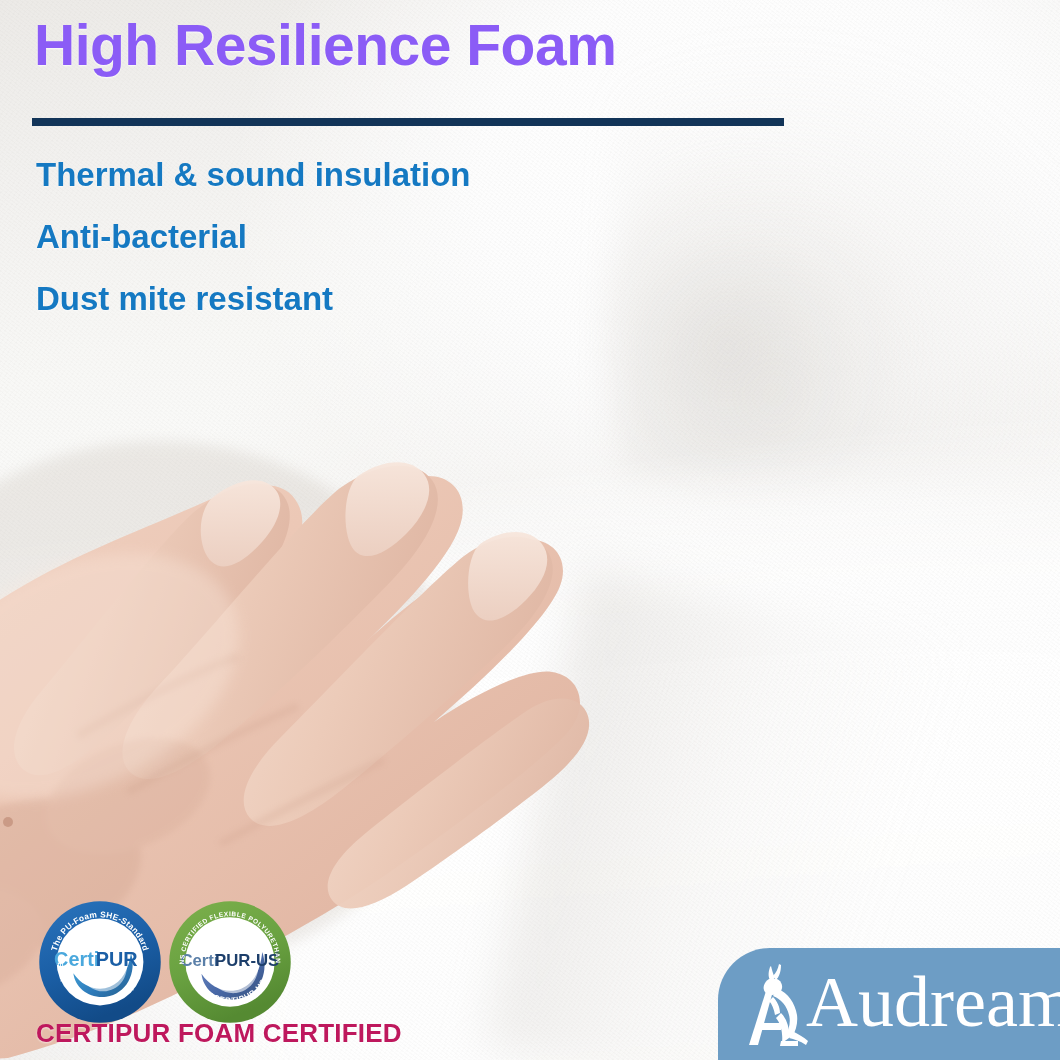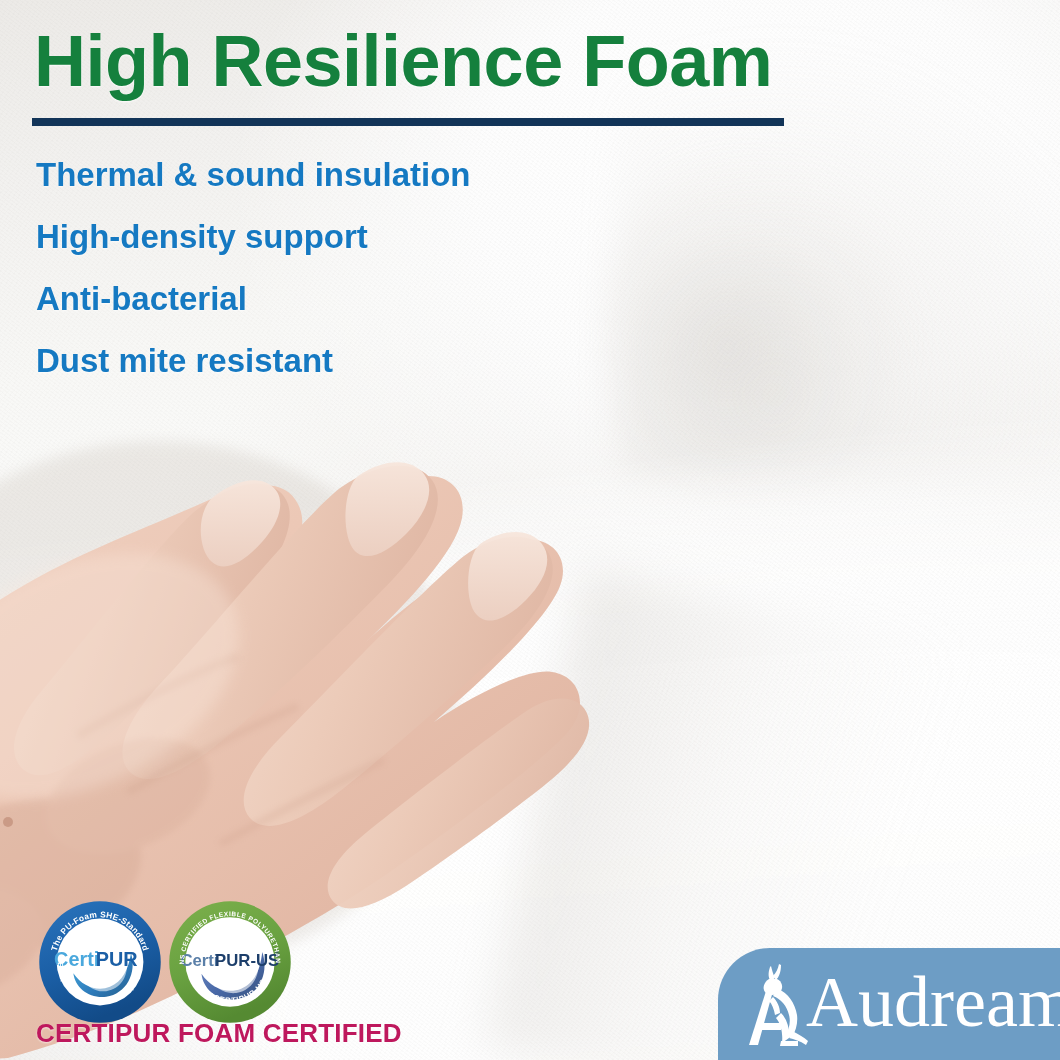--- a/index.html
+++ b/index.html
@@ -116,26 +116,26 @@
     top: 236px;
     width: 800px;
     height: 830px;
   }
   .hand svg { display: block; width: 100%; height: 100%; }
 
   
   .title {
     position: absolute;
     left: 34px;
-    top: 24px;
-    font-size: 72px;
+    top: 16px;
+    font-size: 57px;
     line-height: 1.05;
     font-weight: 700;
     letter-spacing: -0.5px;
-    color: #15803d;
+    color: #8b5cf6;
     white-space: nowrap;
     text-shadow: 0 1px 2px rgba(255,255,255,0.85);
   }
   .title-rule {
     position: absolute;
     left: 32px;
     top: 118px;
     width: 752px;
     height: 8px;
     background: #123458;
@@ -306,21 +306,20 @@
       </svg>
     </div>
   </div>
 
   <div class="title">High Resilience Foam</div>
 
   <div class="title-rule"></div>
 
   <div class="features">
     <div class="feature-item">Thermal &amp; sound insulation</div>
-    <div class="feature-item">High-density support</div>
     <div class="feature-item">Anti-bacterial</div>
     <div class="feature-item">Dust mite resistant</div>
   </div>
 
   <div class="badges">
 
     <div class="badge badge-eu">
       <svg viewBox="0 0 200 200" xmlns="http://www.w3.org/2000/svg">
         <defs>
           <path id="euTop" d="M 28,100 A 72,72 0 0 1 172,100"></path>

